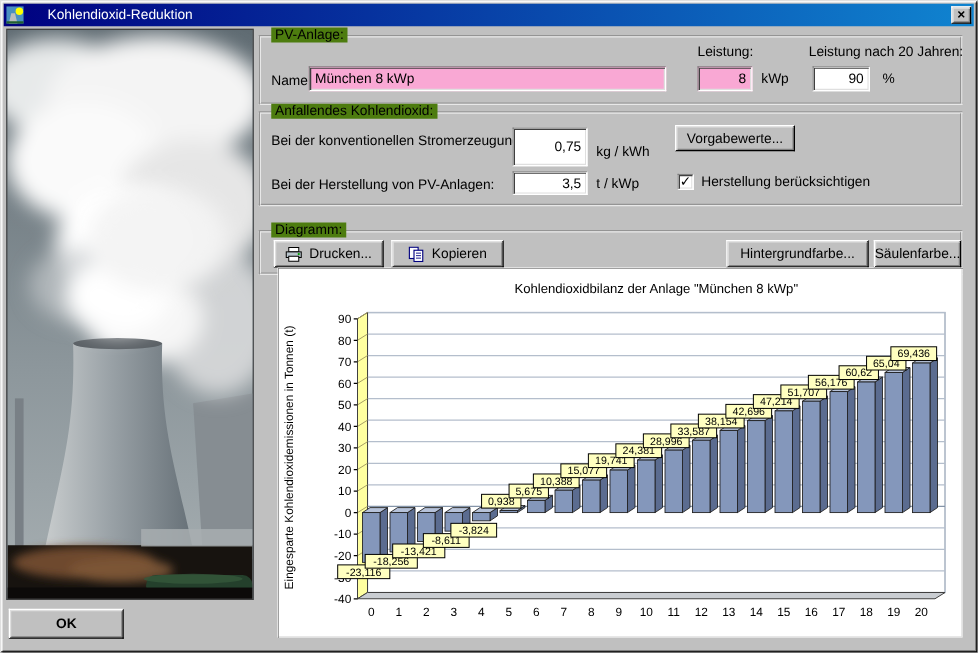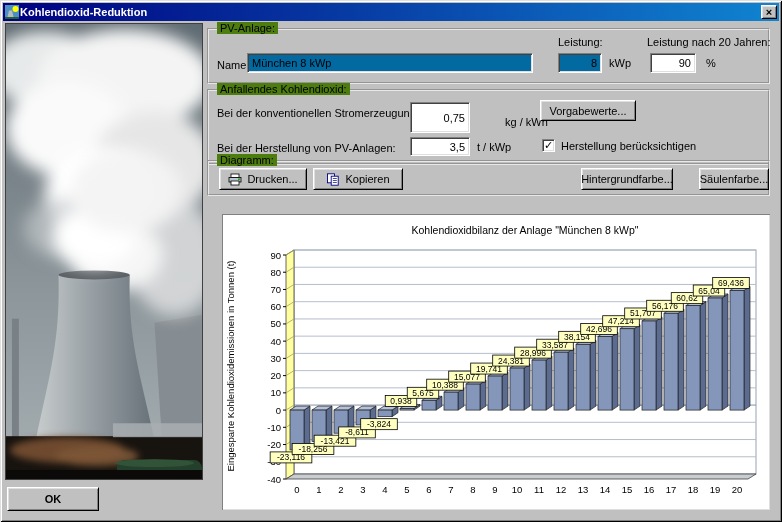--- a/index.html
+++ b/index.html
@@ -8,21 +8,21 @@
     position:relative;width:782px;height:522px;background:#c0c0c0;
     font-family:"Liberation Sans","DejaVu Sans",sans-serif;font-size:11px;color:#000;
     box-shadow:inset 1px 1px 0 #dfdfdf,inset -1px -1px 0 #000,inset 2px 2px 0 #fff,inset -2px -2px 0 #808080;
     overflow:hidden;
   }
   .titlebar{
     position:absolute;left:3px;top:3px;width:776px;height:18px;
     background:linear-gradient(to right,#000080,#1084d0);
     display:flex;align-items:center;padding:0 2px;
   }
-  .titlebar .title{color:#fff;font-weight:bold;font-size:11px;margin-left:1px;flex:1;white-space:nowrap;}
+  .titlebar .title{color:#fff;font-weight:normal;font-size:11px;margin-left:19px;flex:1;white-space:nowrap;}
   .app-icon{width:14px;height:14px;display:block;}
   .close-btn{
     width:16px;height:14px;background:#c0c0c0;border:1px solid;border-color:#fff #000 #000 #fff;
     box-shadow:inset 1px 1px 0 #dfdfdf,inset -1px -1px 0 #808080;
     font:bold 11px/10px "Liberation Sans",sans-serif;text-align:center;padding:0;cursor:default;
   }
   .photo{position:absolute;left:5px;top:23px;width:198px;height:457px;background:#6f7a80;border:1px solid #404040;}
   .photo svg{display:block;width:100%;height:100%;}
   .btn95{
     background:#c0c0c0;border:1px solid;border-color:#fff #000 #000 #fff;
@@ -32,21 +32,21 @@
   }
   .ok-btn{position:absolute;left:7px;top:487px;width:92px;height:24px;font-weight:bold;}
   .group{position:absolute;border:2px groove #e8e8e8;}
   .group-label{position:absolute;top:-8px;left:8px;background:#4d7c0f;padding:0 3px;white-space:nowrap;}
   .lbl{position:absolute;white-space:nowrap;}
   .edit95{
     position:absolute;background:#fff;border:1px solid;border-color:#808080 #fff #fff #808080;
     box-shadow:inset 1px 1px 0 #404040,inset -1px -1px 0 #dfdfdf;
     font:11px "Liberation Sans","DejaVu Sans",sans-serif;padding:1px 4px;outline:none;
   }
-  .edit-yellow{background:#0369a1;}
+  .edit-yellow{background:#f9a8d4;}
   .num{text-align:right;}
   .checkbox{
     position:absolute;width:13px;height:13px;background:#fff;border:1px solid;border-color:#808080 #fff #fff #808080;
     box-shadow:inset 1px 1px 0 #404040,inset -1px -1px 0 #dfdfdf;
     font:bold 11px/11px "DejaVu Sans",sans-serif;text-align:center;color:#000;cursor:default;
   }
   .checkbox .mark{display:none;}
   .checkbox.checked .mark{display:inline;}
   .chart-panel{
     position:absolute;left:222px;top:214px;width:548px;height:296px;background:#fff;
@@ -134,53 +134,53 @@
     <span class="lbl" style="left:400px;top:27px;">kWp</span>
     <span class="lbl" style="left:438px;top:6px;">Leistung nach 20 Jahren:</span>
     <input class="edit95 num" style="left: 441px; top: 23px; width: 46px; height: 20px;" value="90">
     <span class="lbl" style="left:497px;top:27px;">%</span>
   </div>
 
   <div class="group" style="left:207px;top:89px;width:563px;height:76px;">
     <span class="group-label">Anfallendes Kohlendioxid:</span>
     <span class="lbl" style="left:8px;top:16px;">Bei der konventionellen Stromerzeugung:</span>
     <input class="edit95 num" style="left: 201px; top: 11px; width: 60px; height: 31px;" value="0,75">
-    <span class="lbl" style="left:268px;top:25px;margin-left:28px;">kg / kWh</span>
+    <span class="lbl" style="left:268px;top:25px;">kg / kWh</span>
     <button class="btn95" style="position:absolute;left:331px;top:9px;width:96px;height:21px;">
       <span>Vorgabewerte...</span>
     </button>
     <span class="lbl" style="left:8px;top:51px;">Bei der Herstellung von PV-Anlagen:</span>
     <input class="edit95 num" style="left: 201px; top: 46px; width: 60px; height: 19px;" value="3,5">
     <span class="lbl" style="left:268px;top:50px;">t / kWp</span>
     <span class="checkbox checked" style="left:333px;top:48px;"><span class="mark">✓</span></span>
     <span class="lbl" style="left:352px;top:49px;">Herstellung berücksichtigen</span>
   </div>
 
-  <div class="group" style="left:207px;top:160px;width:563px;height:36px;">
+  <div class="group" style="left:207px;top:184px;width:563px;height:36px;">
     <span class="group-label">Diagramm:</span>
     <button class="btn95" style="position:absolute;left:104px;top:6px;width:90px;height:22px;">
       <svg width="14" height="13" viewBox="0 0 14 13">
         <rect x="1.5" y="0.8" width="7" height="9" fill="#fff" stroke="#000080" stroke-width="0.9"></rect>
         <rect x="5.2" y="3.2" width="7" height="9" fill="#fff" stroke="#000080" stroke-width="0.9"></rect>
         <line x1="6.8" y1="5.5" x2="10.8" y2="5.5" stroke="#000080" stroke-width="0.7"></line>
         <line x1="6.8" y1="7.5" x2="10.8" y2="7.5" stroke="#000080" stroke-width="0.7"></line>
         <line x1="6.8" y1="9.5" x2="10.8" y2="9.5" stroke="#000080" stroke-width="0.7"></line>
       </svg>
       <span>Kopieren</span>
     </button>
     <button class="btn95" style="position:absolute;left:10px;top:6px;width:88px;height:22px;">
       <svg width="14" height="13" viewBox="0 0 14 13">
         <rect x="3" y="1" width="8" height="3.5" fill="#fff" stroke="#000" stroke-width="0.8"></rect>
         <rect x="1" y="4.5" width="12" height="4.5" fill="#b8c4cc" stroke="#000" stroke-width="0.8"></rect>
         <rect x="3" y="8" width="8" height="4" fill="#fff" stroke="#000" stroke-width="0.8"></rect>
         <circle cx="11" cy="6.2" r="0.9" fill="#00a000"></circle>
       </svg>
       <span>Drucken...</span>
     </button>
-    <button class="btn95" style="position:absolute;left:372px;top:6px;width:92px;height:22px;">
+    <button class="btn95" style="position:absolute;left:372px;top:6px;width:114px;height:22px;">
       <span>Hintergrundfarbe...</span>
     </button>
     <button class="btn95" style="position:absolute;left:490px;top:6px;width:70px;height:22px;">
       <span>Säulenfarbe...</span>
     </button>
   </div>
 
   <div class="chart-panel">
     <svg id="chart-svg" viewBox="0 0 548 296">
         <rect x="72" y="36" width="462" height="224" fill="#ffffff" stroke="#94a2b4" stroke-width="1"></rect>

